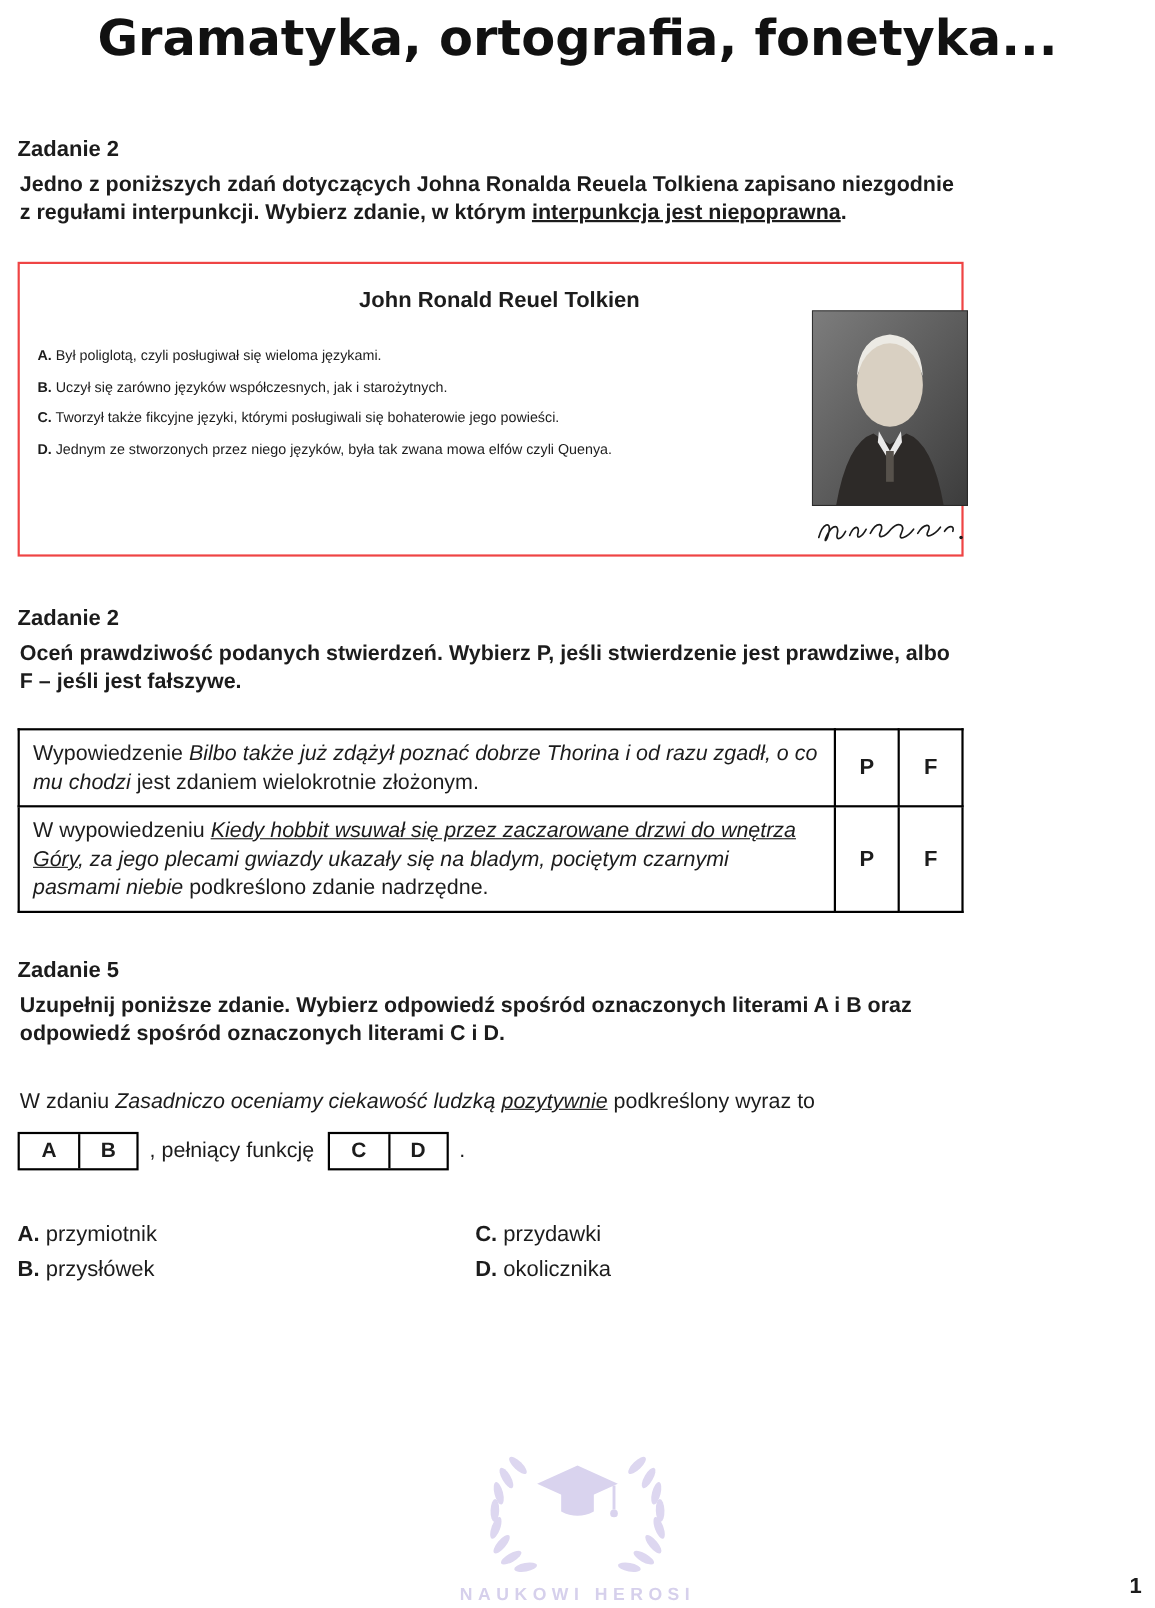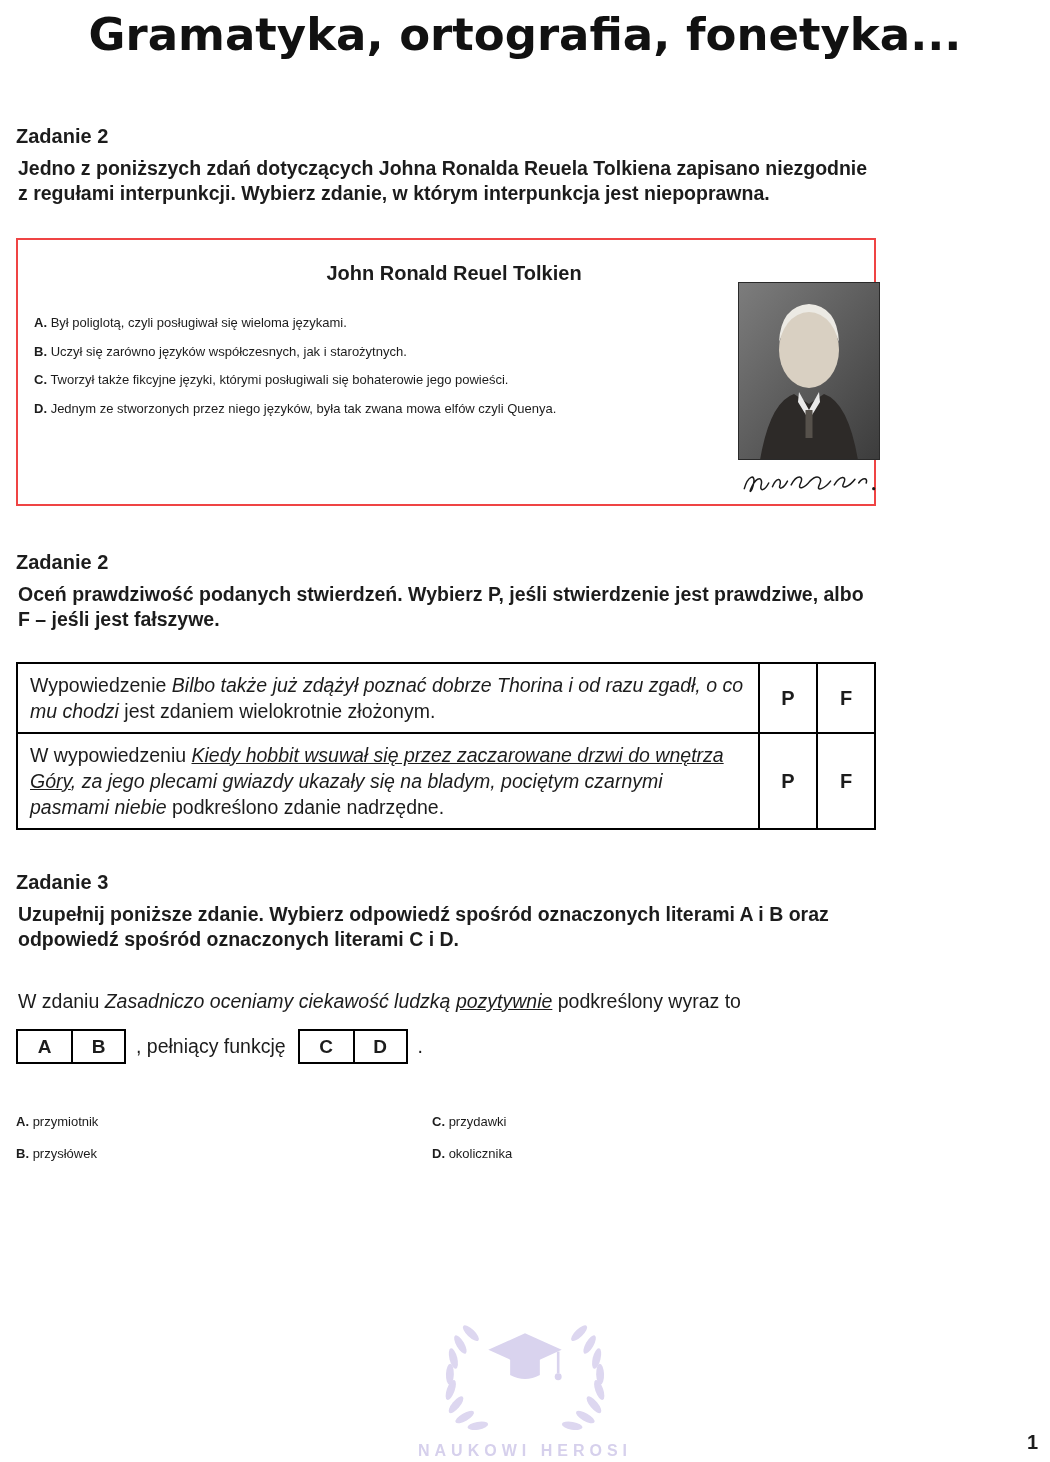--- a/index.html
+++ b/index.html
@@ -29,21 +29,21 @@
   .task2 { margin-top: 44px; }
   .task3 { margin-top: 40px; }
 
   .bold-intro {
     margin: 7px 0 0 2px;
     font-size: 19.5px;
     font-weight: bold;
     line-height: 25px;
     max-width: 852px;
   }
-  .u-bold { text-decoration-thickness: 2px; margin-top: 41px; }
+  .u-bold { text-decoration: underline; text-decoration-thickness: 2px; margin-top: 41px; }
 
   
   .t1-box {
     position: relative;
     margin-top: 32px;
     width: 860px;
     min-height: 268px;
     border: 2px solid #ef4444;
     padding: 12px 0 20px 16px;
   }
@@ -70,21 +70,21 @@
     width: 53px; height: 31px;
     display: flex; align-items: center; justify-content: center;
     font-weight: bold; font-size: 19px; cursor: pointer;
   }
   .choice-cell + .choice-cell { border-left: 2px solid #000; }
   .mid-text { margin: 0 12px 0 10px; }
   .end-dot { margin-left: 10px; }
 
   .answers { display: flex; margin-top: 42px; }
   .ans-col-left { width: 416px; }
-  .ans-item { font-size: 13px; line-height: 32px; }
+  .ans-item { font-size: 20px; line-height: 32px; }
 
   
   .watermark {
     position: absolute;
     left: 50%;
     bottom: 2px;
     transform: translateX(-50%);
     text-align: center;
   }
   .watermark-text {
@@ -156,21 +156,21 @@
           <tr>
             <td><span>W wypowiedzeniu </span><span class="itu">Kiedy hobbit wsuwał się przez zaczarowane drzwi do wnętrza Góry</span><span class="it">, za jego plecami gwiazdy ukazały się na bladym, pociętym czarnymi pasmami niebie</span><span> podkreślono zdanie nadrzędne.</span></td>
             <td class="pf">P</td>
             <td class="pf">F</td>
           </tr>
         </tbody>
       </table>
     </section>
 
     <section class="task3">
-      <h2 class="task-heading">Zadanie 3</h2>
+      <h2 class="task-heading">Zadanie 5</h2>
       <p class="bold-intro">Uzupełnij poniższe zdanie. Wybierz odpowiedź spośród oznaczonych literami A i B oraz odpowiedź spośród oznaczonych literami C i D.</p>
 
       <p class="sentence"><span>W zdaniu </span><span class="it">Zasadniczo oceniamy ciekawość ludzką </span><span class="itu">pozytywnie</span><span> podkreślony wyraz to</span></p>
 
       <div class="choice-row">
         <div class="choice-box">
           <div class="choice-cell">A</div>
           <div class="choice-cell">B</div>
         </div>
         <span class="mid-text">, pełniący funkcję</span>

